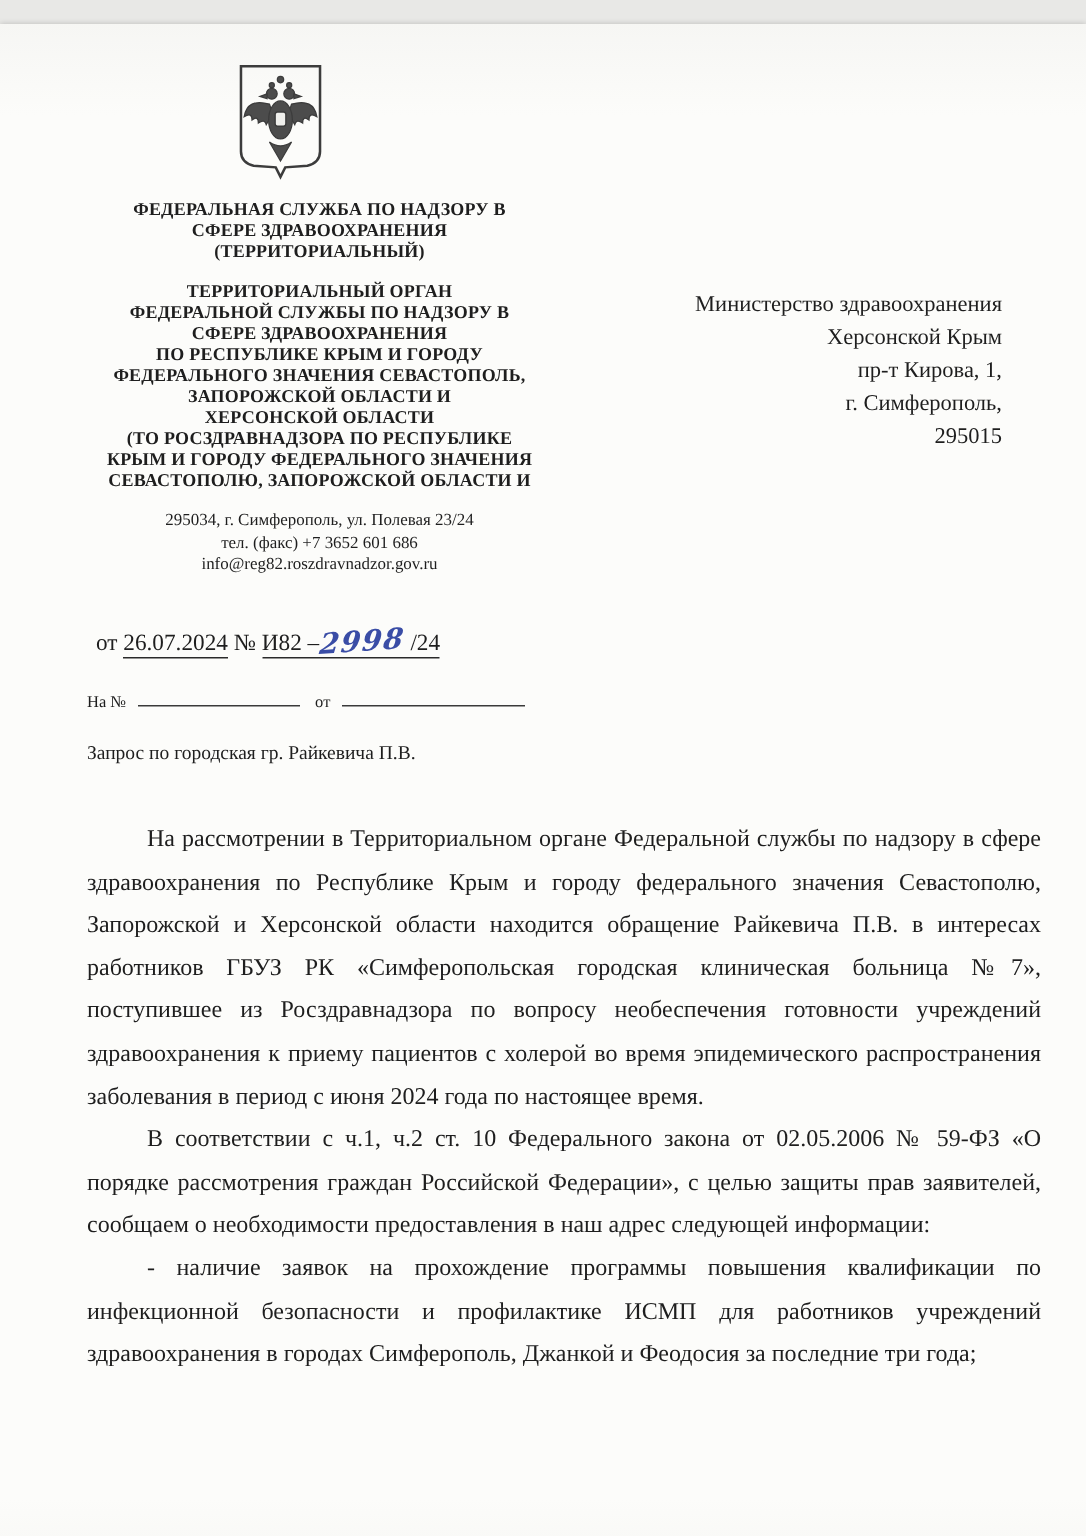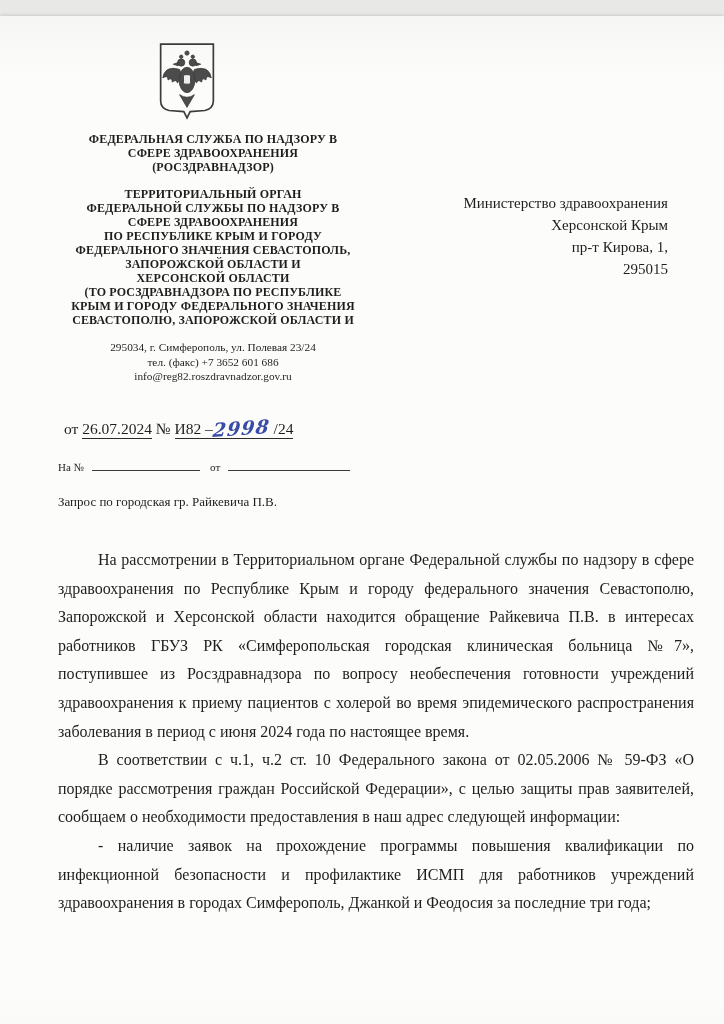--- a/index.html
+++ b/index.html
@@ -68,21 +68,21 @@
         <path d="M21 50 L28 62 L35 50 Q28 55 21 50 Z"></path>
       </g>
       <rect x="24.6" y="31" width="6.8" height="9" rx="1.5" fill="#efefec" stroke="#3c3c3c" stroke-width="0.9"></rect>
     </svg>
   </div>
 
   <div class="sender-col" data-name="sender-letterhead">
     <div class="org-block" data-name="federal-service-name">
       <div data-name="org-line">ФЕДЕРАЛЬНАЯ СЛУЖБА ПО НАДЗОРУ В</div>
       <div data-name="org-line">СФЕРЕ ЗДРАВООХРАНЕНИЯ</div>
-      <div data-name="org-line">(РОСЗДРАВНАДЗОР)</div>
+      <div data-name="org-line">(ТЕРРИТОРИАЛЬНЫЙ)</div>
     </div>
     <div class="org-block second" data-name="territorial-organ-name">
       <div data-name="org-line">ТЕРРИТОРИАЛЬНЫЙ ОРГАН</div>
       <div data-name="org-line">ФЕДЕРАЛЬНОЙ СЛУЖБЫ ПО НАДЗОРУ В</div>
       <div data-name="org-line">СФЕРЕ ЗДРАВООХРАНЕНИЯ</div>
       <div data-name="org-line">ПО РЕСПУБЛИКЕ КРЫМ И ГОРОДУ</div>
       <div data-name="org-line">ФЕДЕРАЛЬНОГО ЗНАЧЕНИЯ СЕВАСТОПОЛЬ,</div>
       <div data-name="org-line">ЗАПОРОЖСКОЙ ОБЛАСТИ И</div>
       <div data-name="org-line">ХЕРСОНСКОЙ ОБЛАСТИ</div>
       <div data-name="org-line">(ТО РОСЗДРАВНАДЗОРА ПО РЕСПУБЛИКЕ</div>
@@ -104,20 +104,21 @@
   </div>
 
   <div class="reply-line" data-name="reply-reference-line">
     <span data-name="reply-number-label">На №</span><span class="blank b1" data-name="reply-number-blank"></span><span data-name="reply-date-label">от</span><span class="blank b2" data-name="reply-date-blank"></span>
   </div>
 
   <div class="recipient-col" data-name="recipient-address">
     <div data-name="recipient-line">Министерство здравоохранения</div>
     <div data-name="recipient-line">Херсонской Крым</div>
     <div data-name="recipient-line">пр-т Кирова, 1,</div>
+    <div data-name="recipient-line">г. Симферополь,</div>
     <div data-name="recipient-line">295015</div>
   </div>
 
   <div class="subject" data-name="subject-line">Запрос по городская гр. Райкевича П.В.</div>
 
   <div class="body-text" data-name="letter-body">
     <p data-name="body-paragraph">На рассмотрении в Территориальном органе Федеральной службы по надзору в сфере здравоохранения по Республике Крым и городу федерального значения Севастополю, Запорожской и Херсонской области находится обращение Райкевича П.В. в интересах работников ГБУЗ РК «Симферопольская городская клиническая больница №7», поступившее из Росздравнадзора по вопросу необеспечения готовности учреждений здравоохранения к приему пациентов с холерой во время эпидемического распространения заболевания в период с июня 2024 года по настоящее время.</p>
     <p data-name="body-paragraph">В соответствии с ч.1, ч.2 ст. 10 Федерального закона от 02.05.2006 № 59-ФЗ «О порядке рассмотрения граждан Российской Федерации», с целью защиты прав заявителей, сообщаем о необходимости предоставления в наш адрес следующей информации:</p>
     <p data-name="body-paragraph">- наличие заявок на прохождение программы повышения квалификации по инфекционной безопасности и профилактике ИСМП для работников учреждений здравоохранения в городах Симферополь, Джанкой и Феодосия за последние три года;</p>
   </div>

